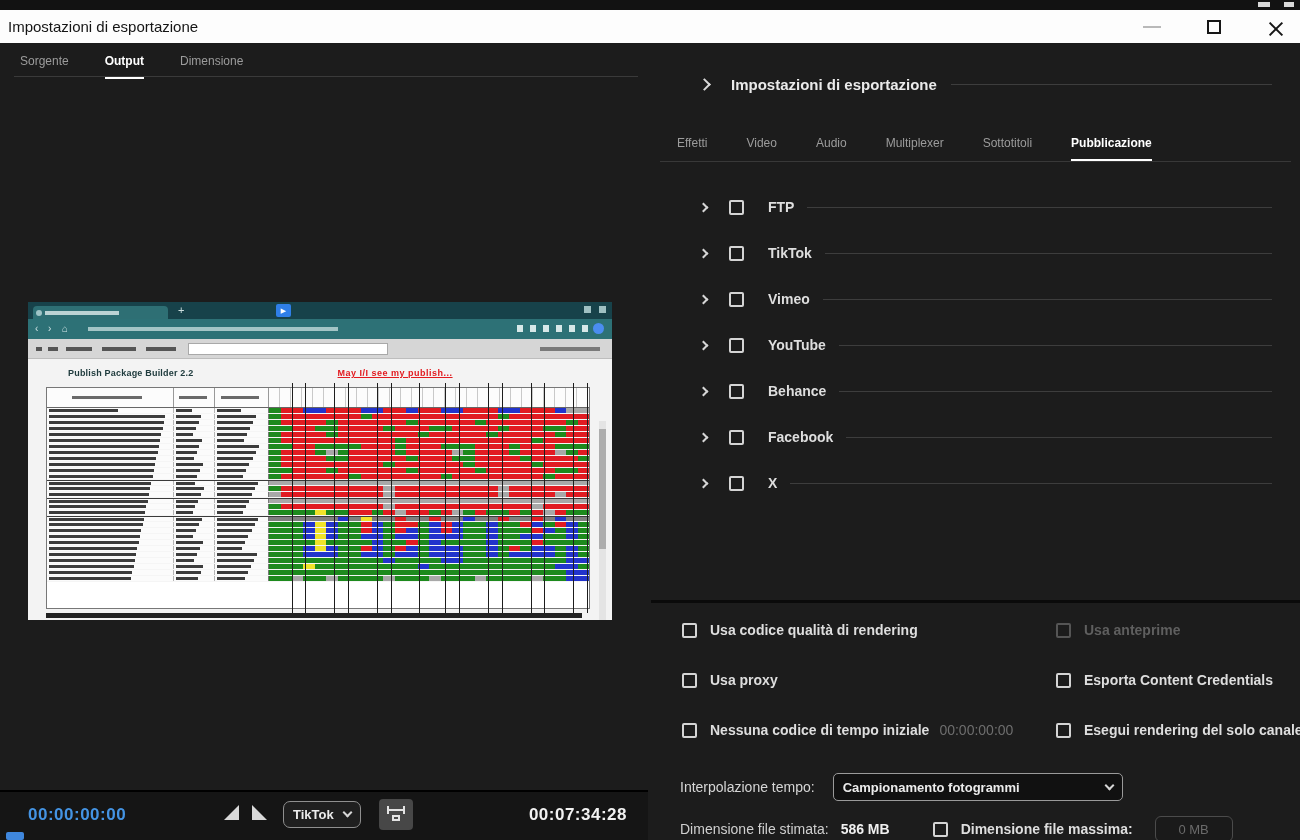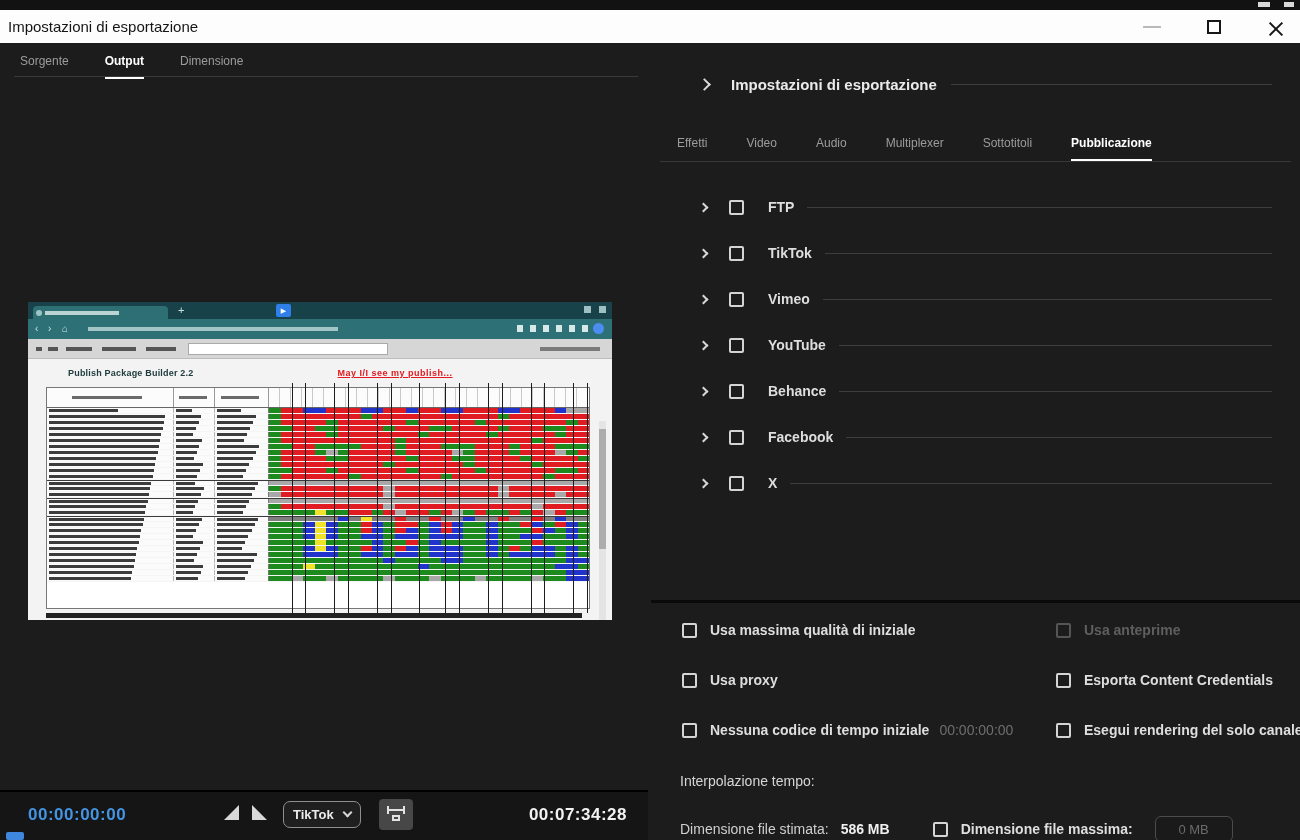--- a/index.html
+++ b/index.html
@@ -1513,21 +1513,21 @@
         <span class="chev chev-r"></span>
         <span class="cb"></span>
         <span class="pub-label">X</span>
         <span class="pub-line"></span>
       </div>
     </div>
   <div id="rp-sep"></div>
   <div id="rp-options">
       <div class="opt" style="left: 31px; top: 579px;">
         <span class="cb"></span>
-        <span class="olabel">Usa massima qualità di iniziale</span>
+        <span class="olabel">Usa codice qualità di rendering</span>
       </div>
       <div class="opt disabled" style="left: 405px; top: 579px;">
         <span class="cb"></span>
         <span class="olabel">Usa anteprime</span>
       </div>
       <div class="opt" style="left: 31px; top: 629px;">
         <span class="cb"></span>
         <span class="olabel">Usa proxy</span>
       </div>
       <div class="opt" style="left: 405px; top: 629px;">
@@ -1540,20 +1540,24 @@
         <span class="ovalue">00:00:00:00</span>
       </div>
       <div class="opt" style="left: 405px; top: 679px;">
         <span class="cb"></span>
         <span class="olabel">Esegui rendering del solo canale</span>
       </div>
     </div>
 
   <div id="interp-row">
     <span id="interp-label">Interpolazione tempo:</span>
+    <div class="dd" id="interp-dd">
+      <span>Campionamento fotogrammi</span>
+      <span class="chev chev-d"></span>
+    </div>
   </div>
 
   <div id="size-row">
     <span id="est-label">Dimensione file stimata:</span>
     <span id="est-value">586 MB</span>
     <span class="cb"></span>
     <span id="max-label">Dimensione file massima:</span>
     <div id="max-input">0 MB</div>
   </div>
 </div>

